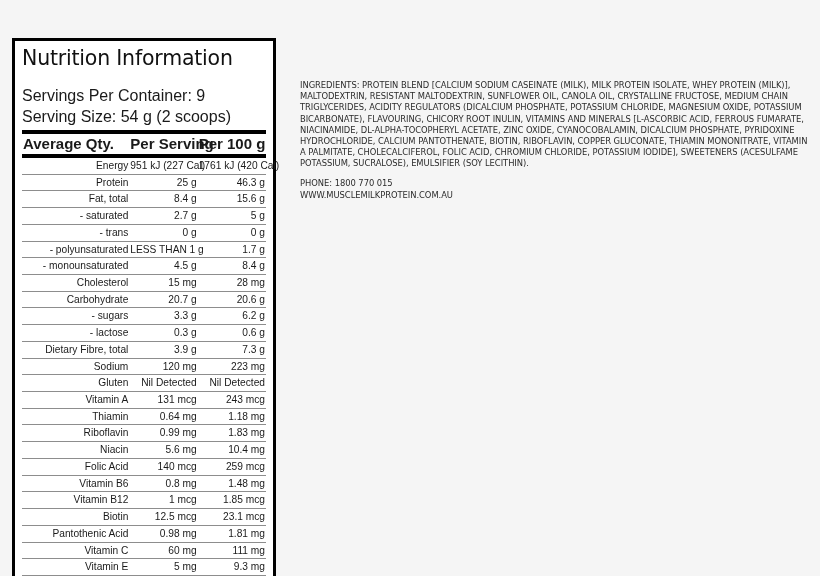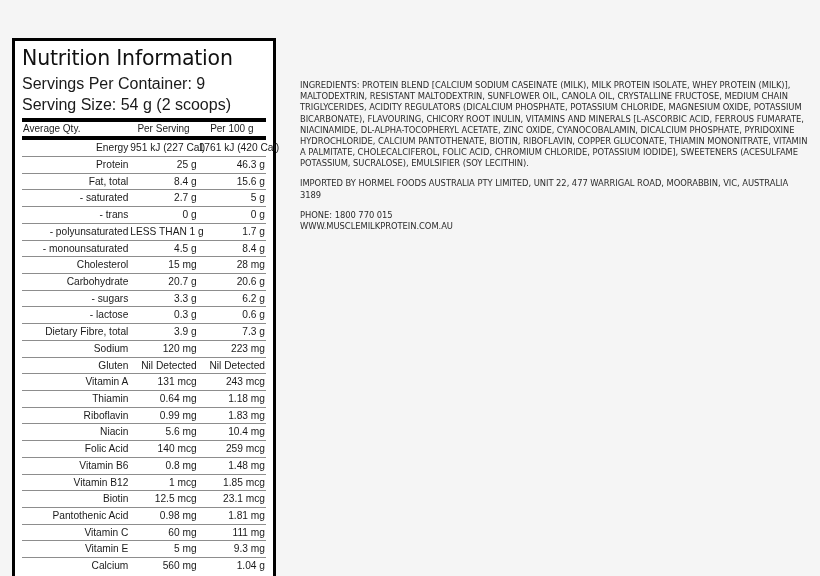--- a/index.html
+++ b/index.html
@@ -28,21 +28,21 @@
     box-sizing: border-box;
     padding: 5px 7px 5px 7px;
   }
 
   #panel-title {
     font-family: "DejaVu Sans", sans-serif;
     font-size: 20.5px;
     font-weight: 400;
     letter-spacing: -0.2px;
     line-height: 1.05;
-    margin: 2px 0 3px 0;
+    margin: 2px 0 15px 0;
     color: #111;
   }
 
   .serving-line {
     font-family: Liberation Sans, sans-serif;
     font-size: 16px;
     line-height: 1.32;
     color: #1a1a1a;
     white-space: nowrap;
   }
@@ -69,22 +69,22 @@
   table.nutri col.c-serv { width: 28%; }
   table.nutri col.c-100  { width: 28%; }
 
   table.nutri th, table.nutri td {
     padding: 2px 1px 2px 1px;
     vertical-align: bottom;
     white-space: nowrap;
     overflow: visible;
   }
   table.nutri th {
-    font-weight: 400;
-    font-size: 10px;
+    font-weight: 700;
+    font-size: 15px;
   }
   th.h-name { text-align: left; }
   th.h-serv, th.h-100 { }
 
   tr.hdr-row th { padding: 1px 1px 2px 1px; }
 
   td.n { text-align: right; }
   td.v { text-align: right; }
 
   
@@ -285,19 +285,18 @@
         </tr>
       </tbody>
   </table>
 
 </section>
 
 <section id="info-column">
 
   <p class="info-para">INGREDIENTS:  PROTEIN BLEND [CALCIUM SODIUM CASEINATE (MILK), MILK PROTEIN ISOLATE, WHEY PROTEIN (MILK)], MALTODEXTRIN, RESISTANT MALTODEXTRIN, SUNFLOWER OIL, CANOLA OIL, CRYSTALLINE FRUCTOSE, MEDIUM CHAIN TRIGLYCERIDES, ACIDITY REGULATORS (DICALCIUM PHOSPHATE, POTASSIUM CHLORIDE, MAGNESIUM OXIDE, POTASSIUM BICARBONATE), FLAVOURING, CHICORY ROOT INULIN, VITAMINS AND MINERALS [L-ASCORBIC ACID, FERROUS FUMARATE, NIACINAMIDE, DL-ALPHA-TOCOPHERYL ACETATE, ZINC OXIDE, CYANOCOBALAMIN, DICALCIUM PHOSPHATE, PYRIDOXINE HYDROCHLORIDE, CALCIUM PANTOTHENATE, BIOTIN, RIBOFLAVIN, COPPER GLUCONATE, THIAMIN MONONITRATE, VITAMIN A PALMITATE, CHOLECALCIFEROL, FOLIC ACID, CHROMIUM CHLORIDE, POTASSIUM IODIDE], SWEETENERS (ACESULFAME POTASSIUM, SUCRALOSE), EMULSIFIER (SOY LECITHIN).</p>
 
-  <p class="info-para">IMPORTED BY HORMEL FOODS AUSTRALIA PTY LIMITED, UNIT 22, 477 WARRIGAL ROAD, MOORABBIN, VIC, AUSTRALIA 3189</p>
 
   <p class="info-para tight">PHONE: 1800 770 015</p>
 
   <p class="info-para">WWW.MUSCLEMILKPROTEIN.COM.AU</p>
 
 </section>
 
 </body></html>

